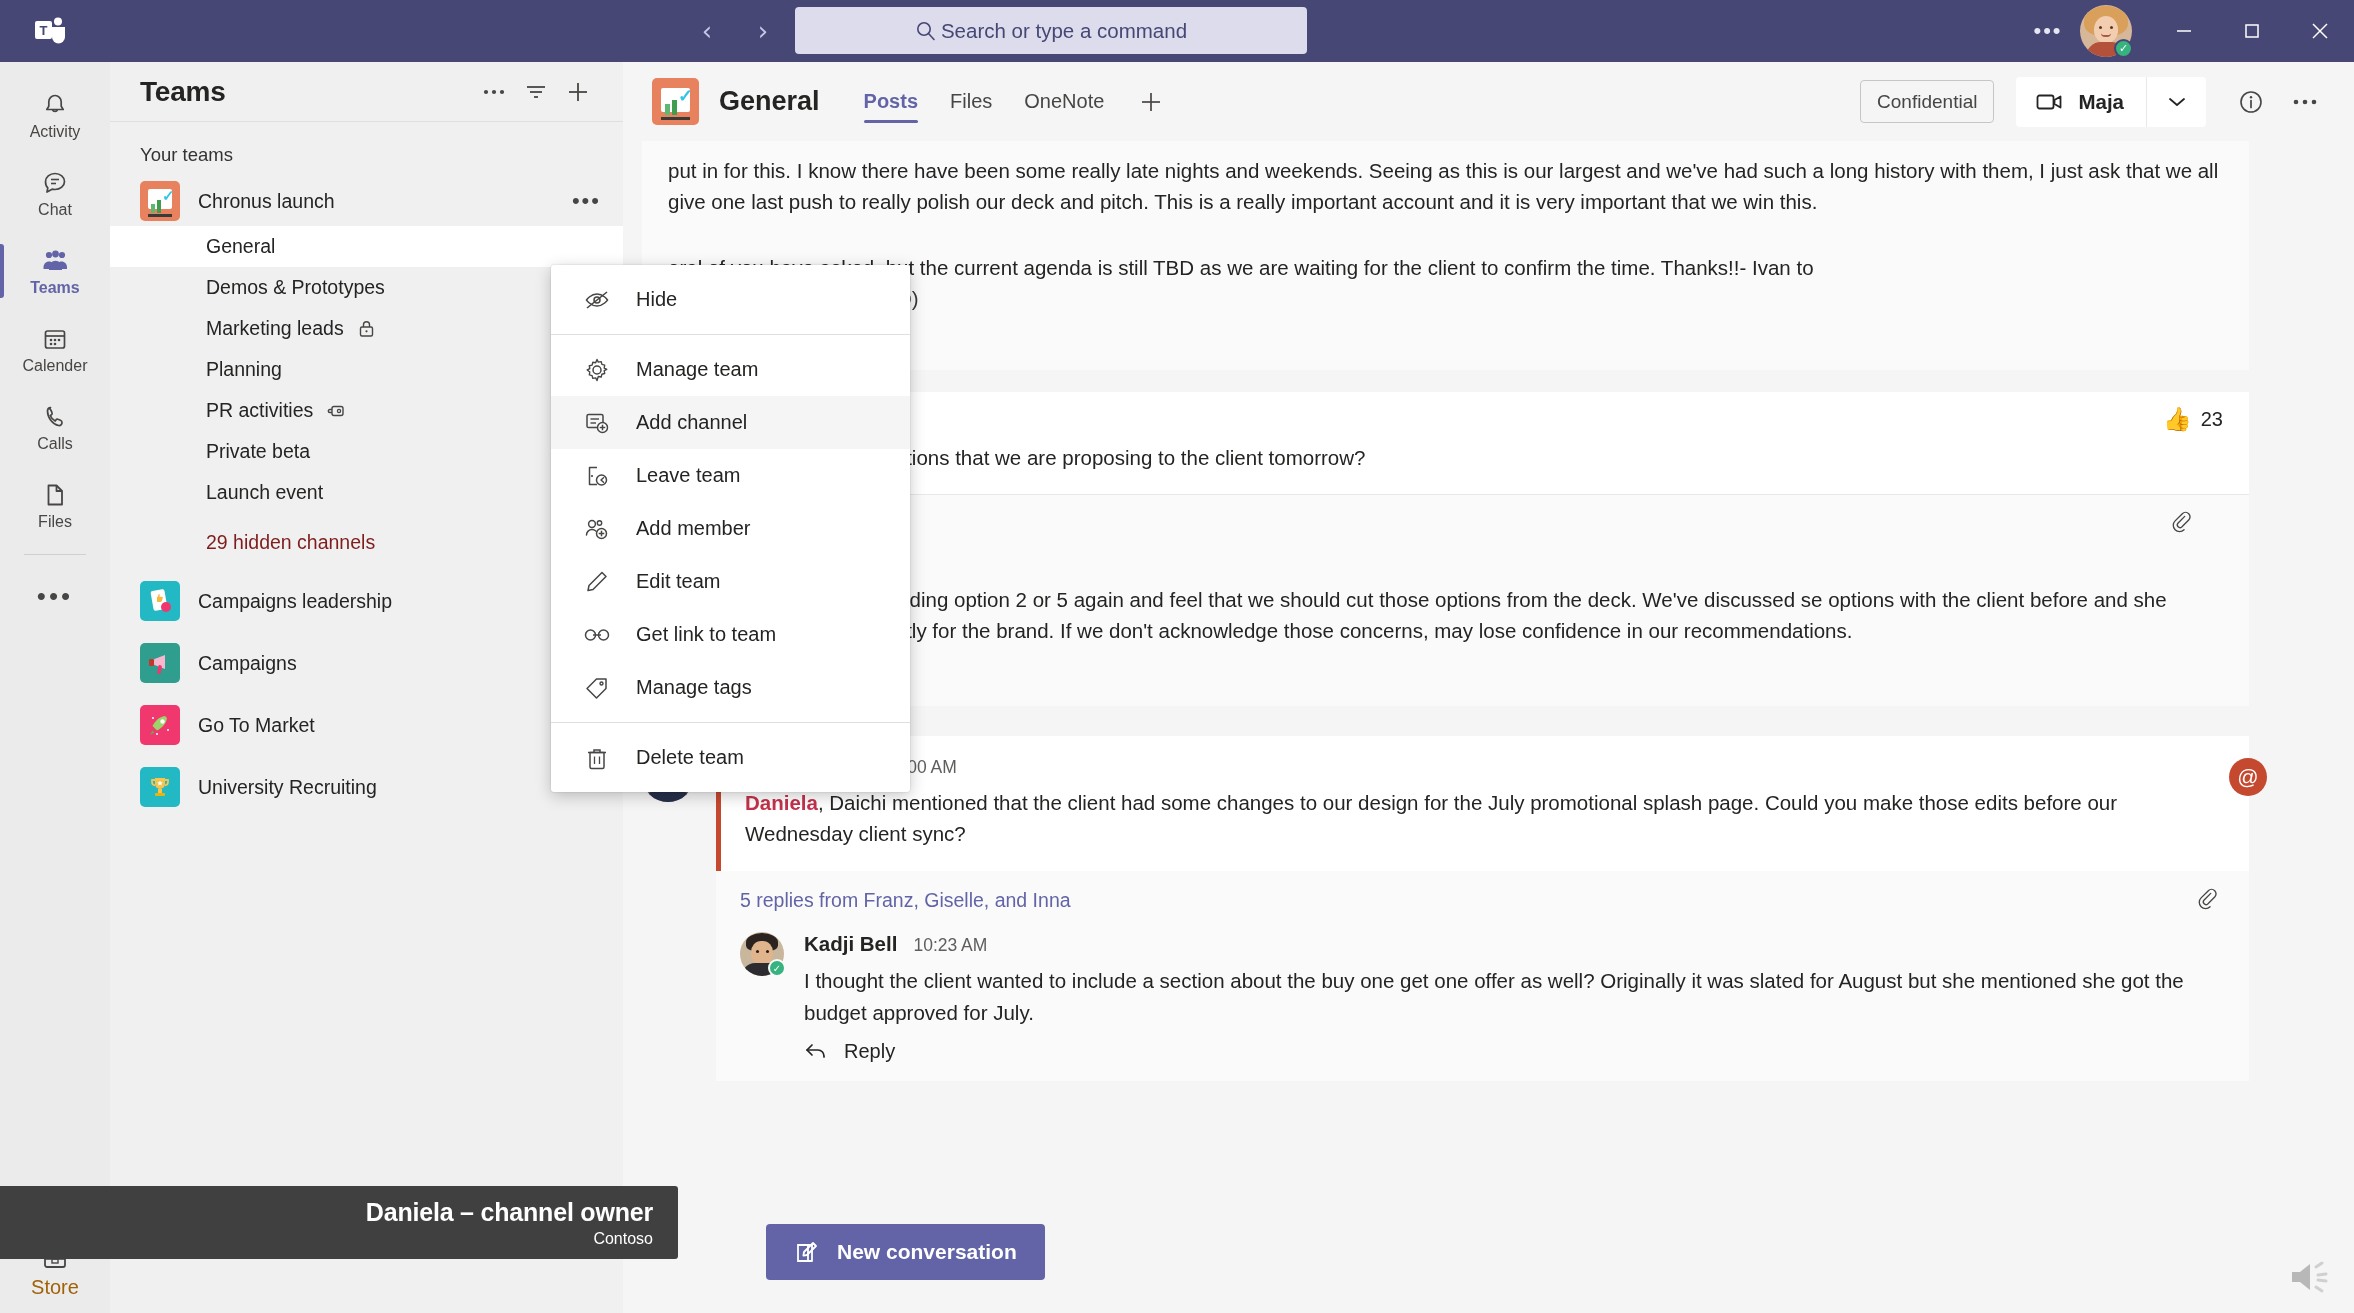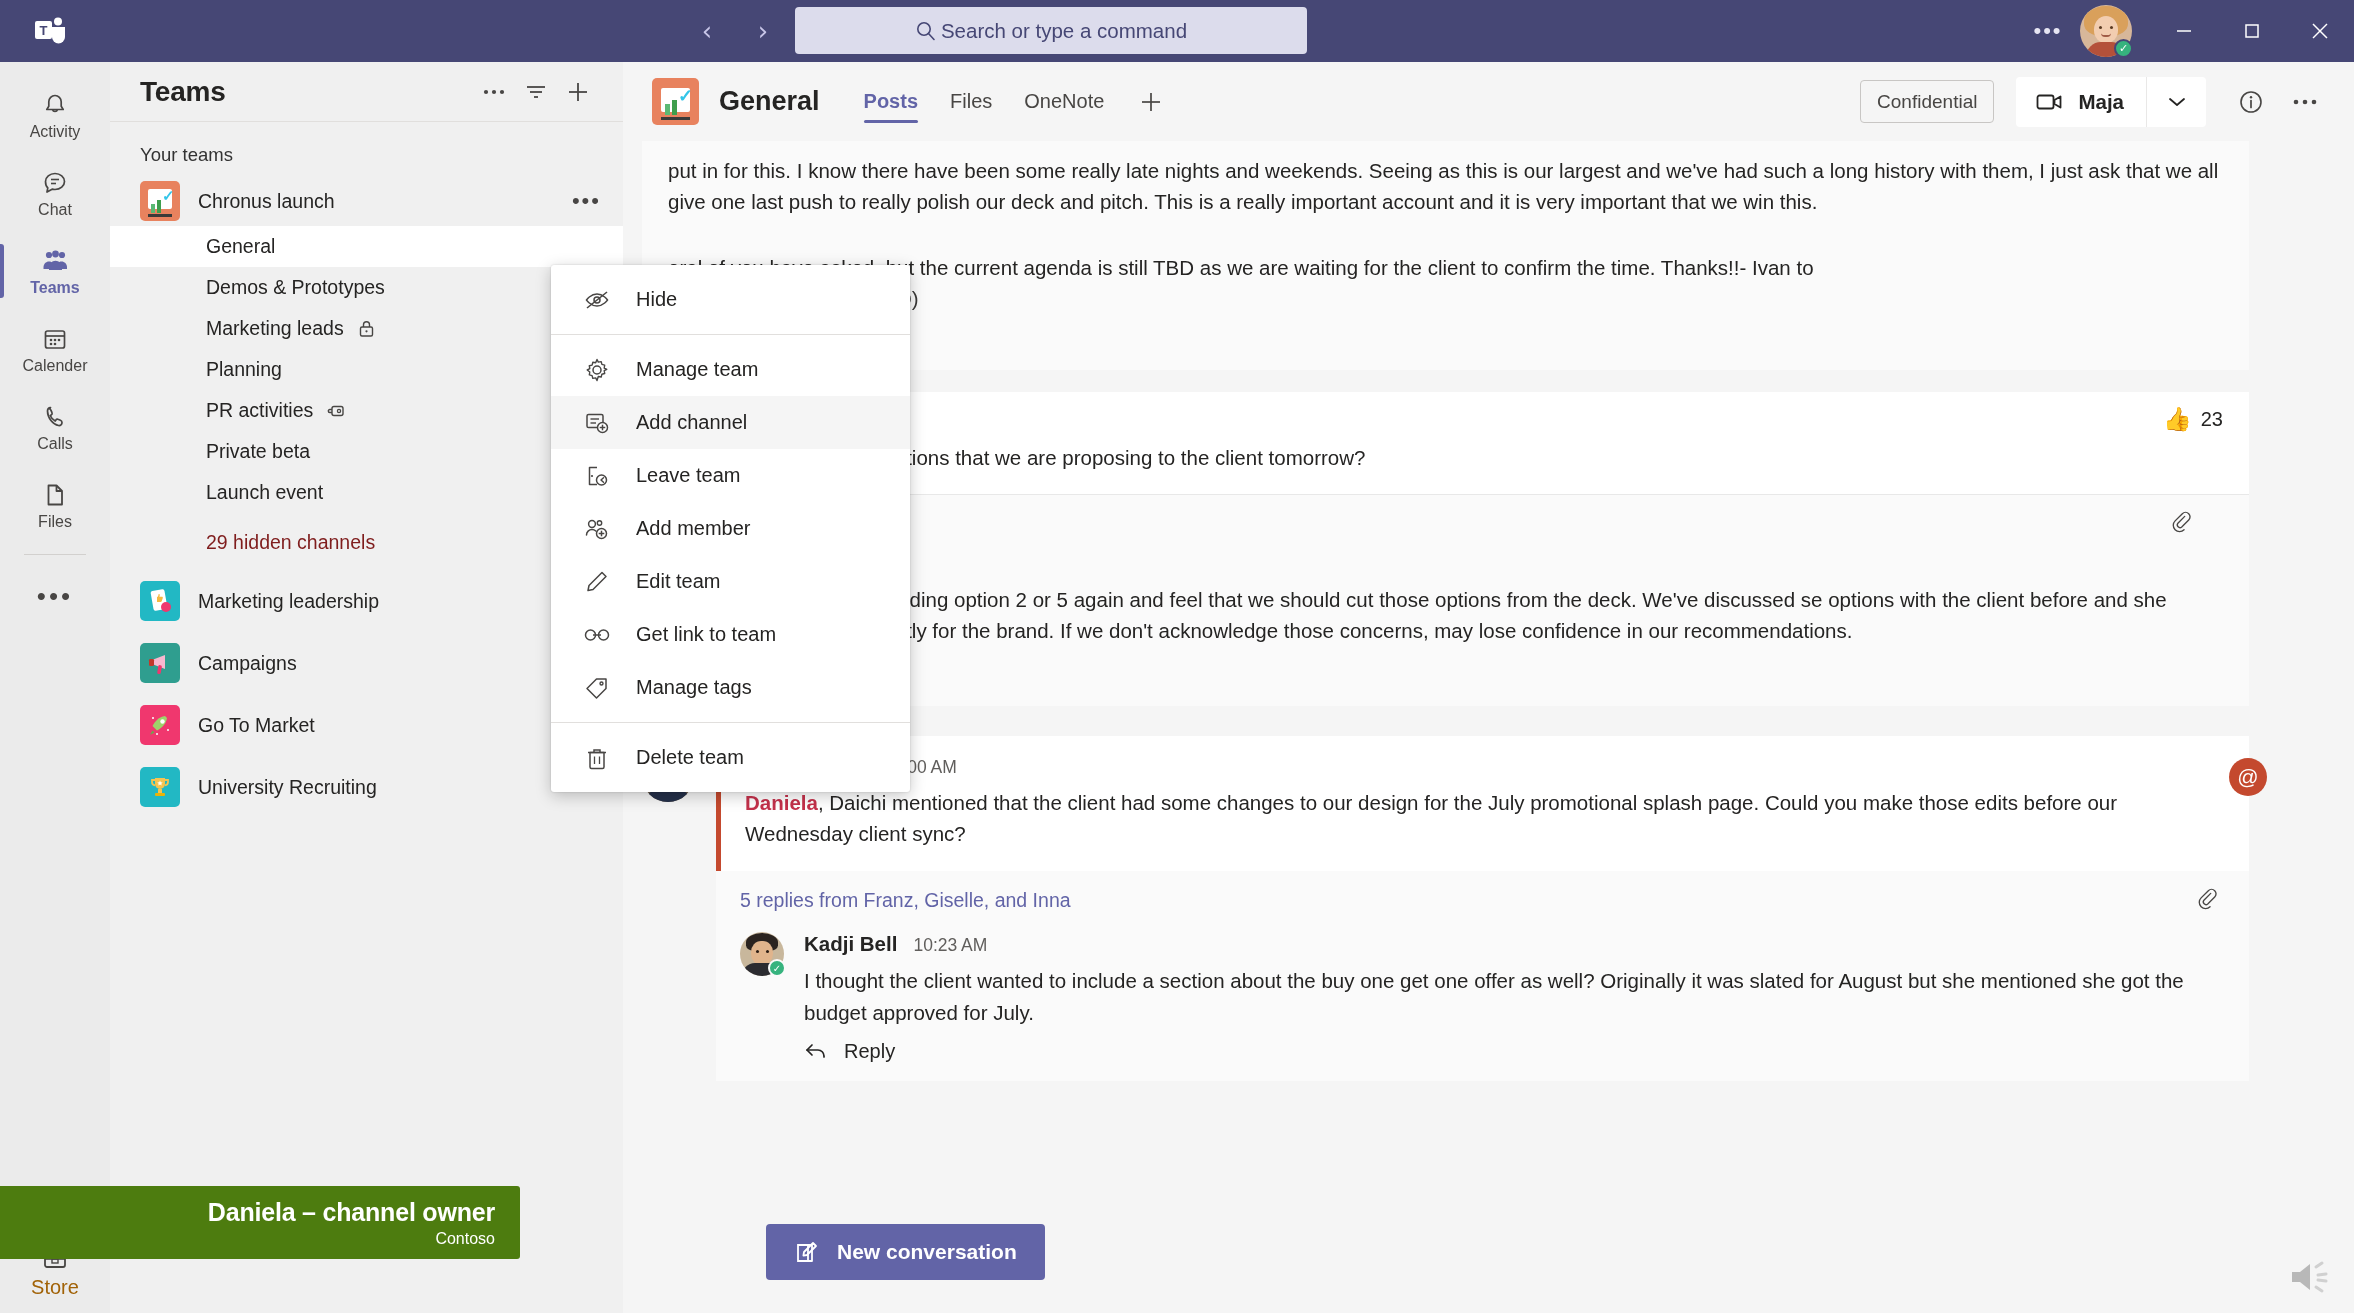--- a/index.html
+++ b/index.html
@@ -250,22 +250,22 @@
   .kadji .shirt { position:absolute; left:3px; bottom:0; width:46px; height:15px; background:#2b2b30; border-radius:16px 16px 0 0; }
   .kadji .eye { position:absolute; width:3px; height:3px; background:#2a1c14; border-radius:50%; top:21px; }
   .kadji-dot {
     position: absolute; right: -2px; bottom: -1px; width: 18px; height: 18px;
     background: #36b37e; border-radius: 50%; border: 2px solid #fafafa;
     display: flex; align-items: center; justify-content: center; color: #fff; font-size: 10px;
   }
 
   
   .callout {
-    position: absolute; left: 0; top: 1186px; width: 520px; height: 73px;
-    background: #4d7c0f; color: #fff; text-align: right; padding: 12px 25px 0 0; z-index: 50;
+    position: absolute; left: 0; top: 1186px; width: 678px; height: 73px;
+    background: #404040; color: #fff; text-align: right; padding: 12px 25px 0 0; z-index: 50;
     border-radius: 0 3px 3px 0;
   }
   .callout-title { font-size: 25px; font-weight: 700; letter-spacing: -.2px; }
   .callout-sub { font-size: 16px; margin-top: 3px; }
 
   
   .newconv {
     position: absolute; left: 766px; top: 1224px; height: 56px;
     background: #6264a7; color: #fff; border-radius: 4px;
     display: flex; align-items: center; gap: 17px; padding: 0 28px;
@@ -477,21 +477,21 @@
 
     <div class="team-row" style="margin-top:22px;">
       <div class="team-ico ic-ml">
         <svg width="30" height="30" viewBox="0 0 30 30">
             <rect x="7" y="4" width="14" height="20" rx="2" fill="#fff" transform="rotate(-10 14 14)"></rect>
             <path d="M12 11c1 0 1.4-1 1.4-2.4 0-.8 1.4-.9 1.4.2 0 .7-.2 1.3-.4 1.9h2.5c.7 0 1.1.6.9 1.2l-1.1 3.4c-.2.5-.6.8-1.1.8h-3.6z" fill="#f5b942"></path>
             <circle cx="21" cy="21" r="5" fill="#f0376e"></circle>
             <path d="M18.2 20c0-1 .8-1.7 1.7-1.7.5 0 .9.2 1.1.5.2-.3.6-.5 1.1-.5 1 0 1.7.8 1.7 1.7 0 1.6-2.8 3.3-2.8 3.3s-2.8-1.7-2.8-3.3z" fill="#f0376e"></path>
           </svg>
       </div>
-      <div class="team-name">Marketing leadership</div>
+      <div class="team-name">Campaigns leadership</div>
     </div>
 
     <div class="team-row" style="margin-top:12px;">
       <div class="team-ico ic-camp">
         <svg width="30" height="30" viewBox="0 0 30 30">
             <path d="M7 12l13-5v14l-13-5z" fill="#f7b8cf"></path>
             <rect x="4" y="11" width="5" height="7" rx="1.2" fill="#c0392b"></rect>
             <rect x="13" y="17" width="3.6" height="9" rx="1.6" fill="#f0376e" transform="rotate(10 14 20)"></rect>
           </svg>
       </div>

